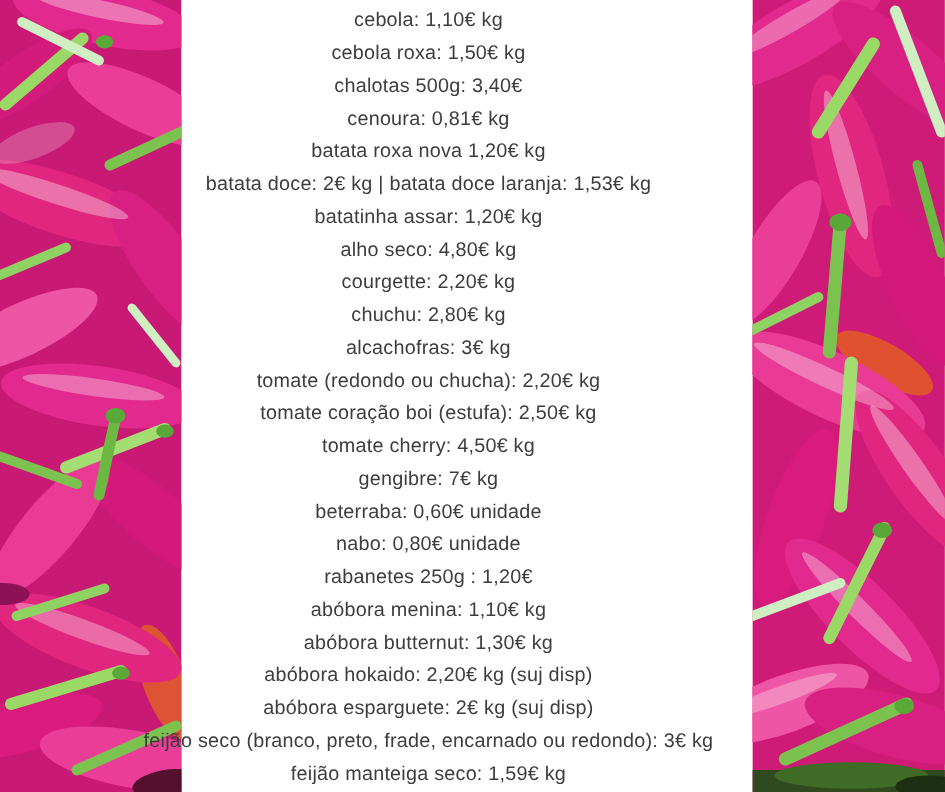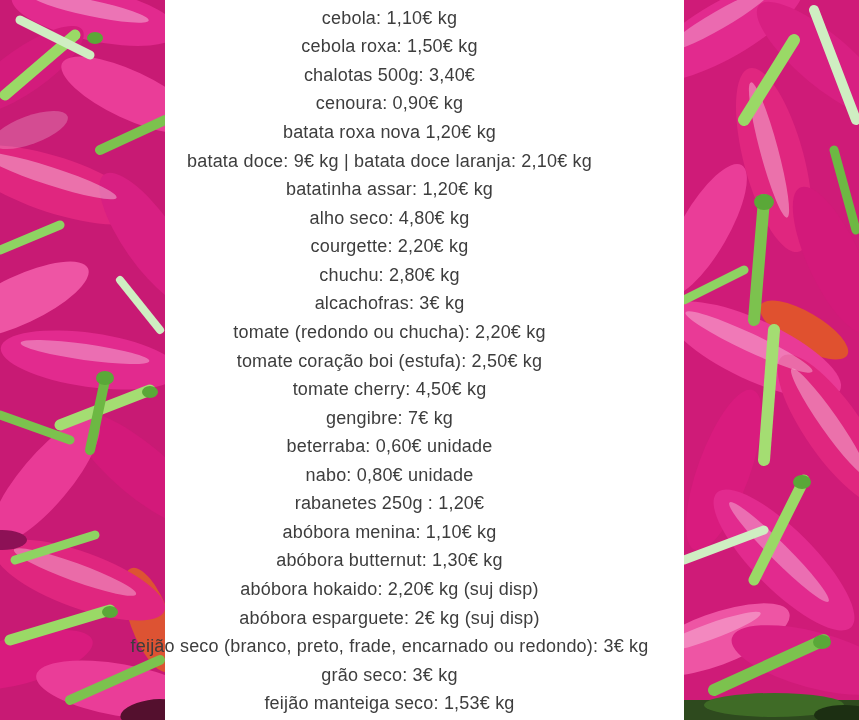--- a/index.html
+++ b/index.html
@@ -123,35 +123,34 @@
     <rect x="0" y="700" width="175" height="20" fill="#2e4a1e"></rect>
     <ellipse cx="90" cy="705" rx="70" ry="12" fill="#3f6b26"></ellipse>
     <ellipse cx="160" cy="715" rx="30" ry="10" fill="#1c2f12"></ellipse>
   </svg>
 </div>
 
 <div class="price-list">
   <div class="price-line">cebola: 1,10€ kg</div>
   <div class="price-line">cebola roxa: 1,50€ kg</div>
   <div class="price-line">chalotas 500g: 3,40€</div>
-  <div class="price-line">cenoura: 0,90€ kg</div>
+  <div class="price-line">cenoura: 0,81€ kg</div>
   <div class="price-line">batata roxa nova 1,20€ kg</div>
-  <div class="price-line">batata doce: 9€ kg | batata doce laranja: 2,10€ kg</div>
+  <div class="price-line">batata doce: 2€ kg | batata doce laranja: 1,53€ kg</div>
   <div class="price-line">batatinha assar: 1,20€ kg</div>
   <div class="price-line">alho seco: 4,80€ kg</div>
   <div class="price-line">courgette: 2,20€ kg</div>
   <div class="price-line">chuchu: 2,80€ kg</div>
   <div class="price-line">alcachofras: 3€ kg</div>
   <div class="price-line">tomate (redondo ou chucha): 2,20€ kg</div>
   <div class="price-line">tomate coração boi (estufa): 2,50€ kg</div>
   <div class="price-line">tomate cherry: 4,50€ kg</div>
   <div class="price-line">gengibre: 7€ kg</div>
   <div class="price-line">beterraba: 0,60€ unidade</div>
   <div class="price-line">nabo: 0,80€ unidade</div>
   <div class="price-line">rabanetes 250g : 1,20€</div>
   <div class="price-line">abóbora menina: 1,10€ kg</div>
   <div class="price-line">abóbora butternut: 1,30€ kg</div>
   <div class="price-line">abóbora hokaido: 2,20€ kg (suj disp)</div>
   <div class="price-line">abóbora esparguete: 2€ kg (suj disp)</div>
   <div class="price-line">feijão seco (branco, preto, frade, encarnado ou redondo): 3€ kg</div>
-  <div class="price-line">grão seco: 3€ kg</div>
-  <div class="price-line">feijão manteiga seco: 1,53€ kg</div>
+  <div class="price-line">feijão manteiga seco: 1,59€ kg</div>
 </div>
 
 </body></html>

